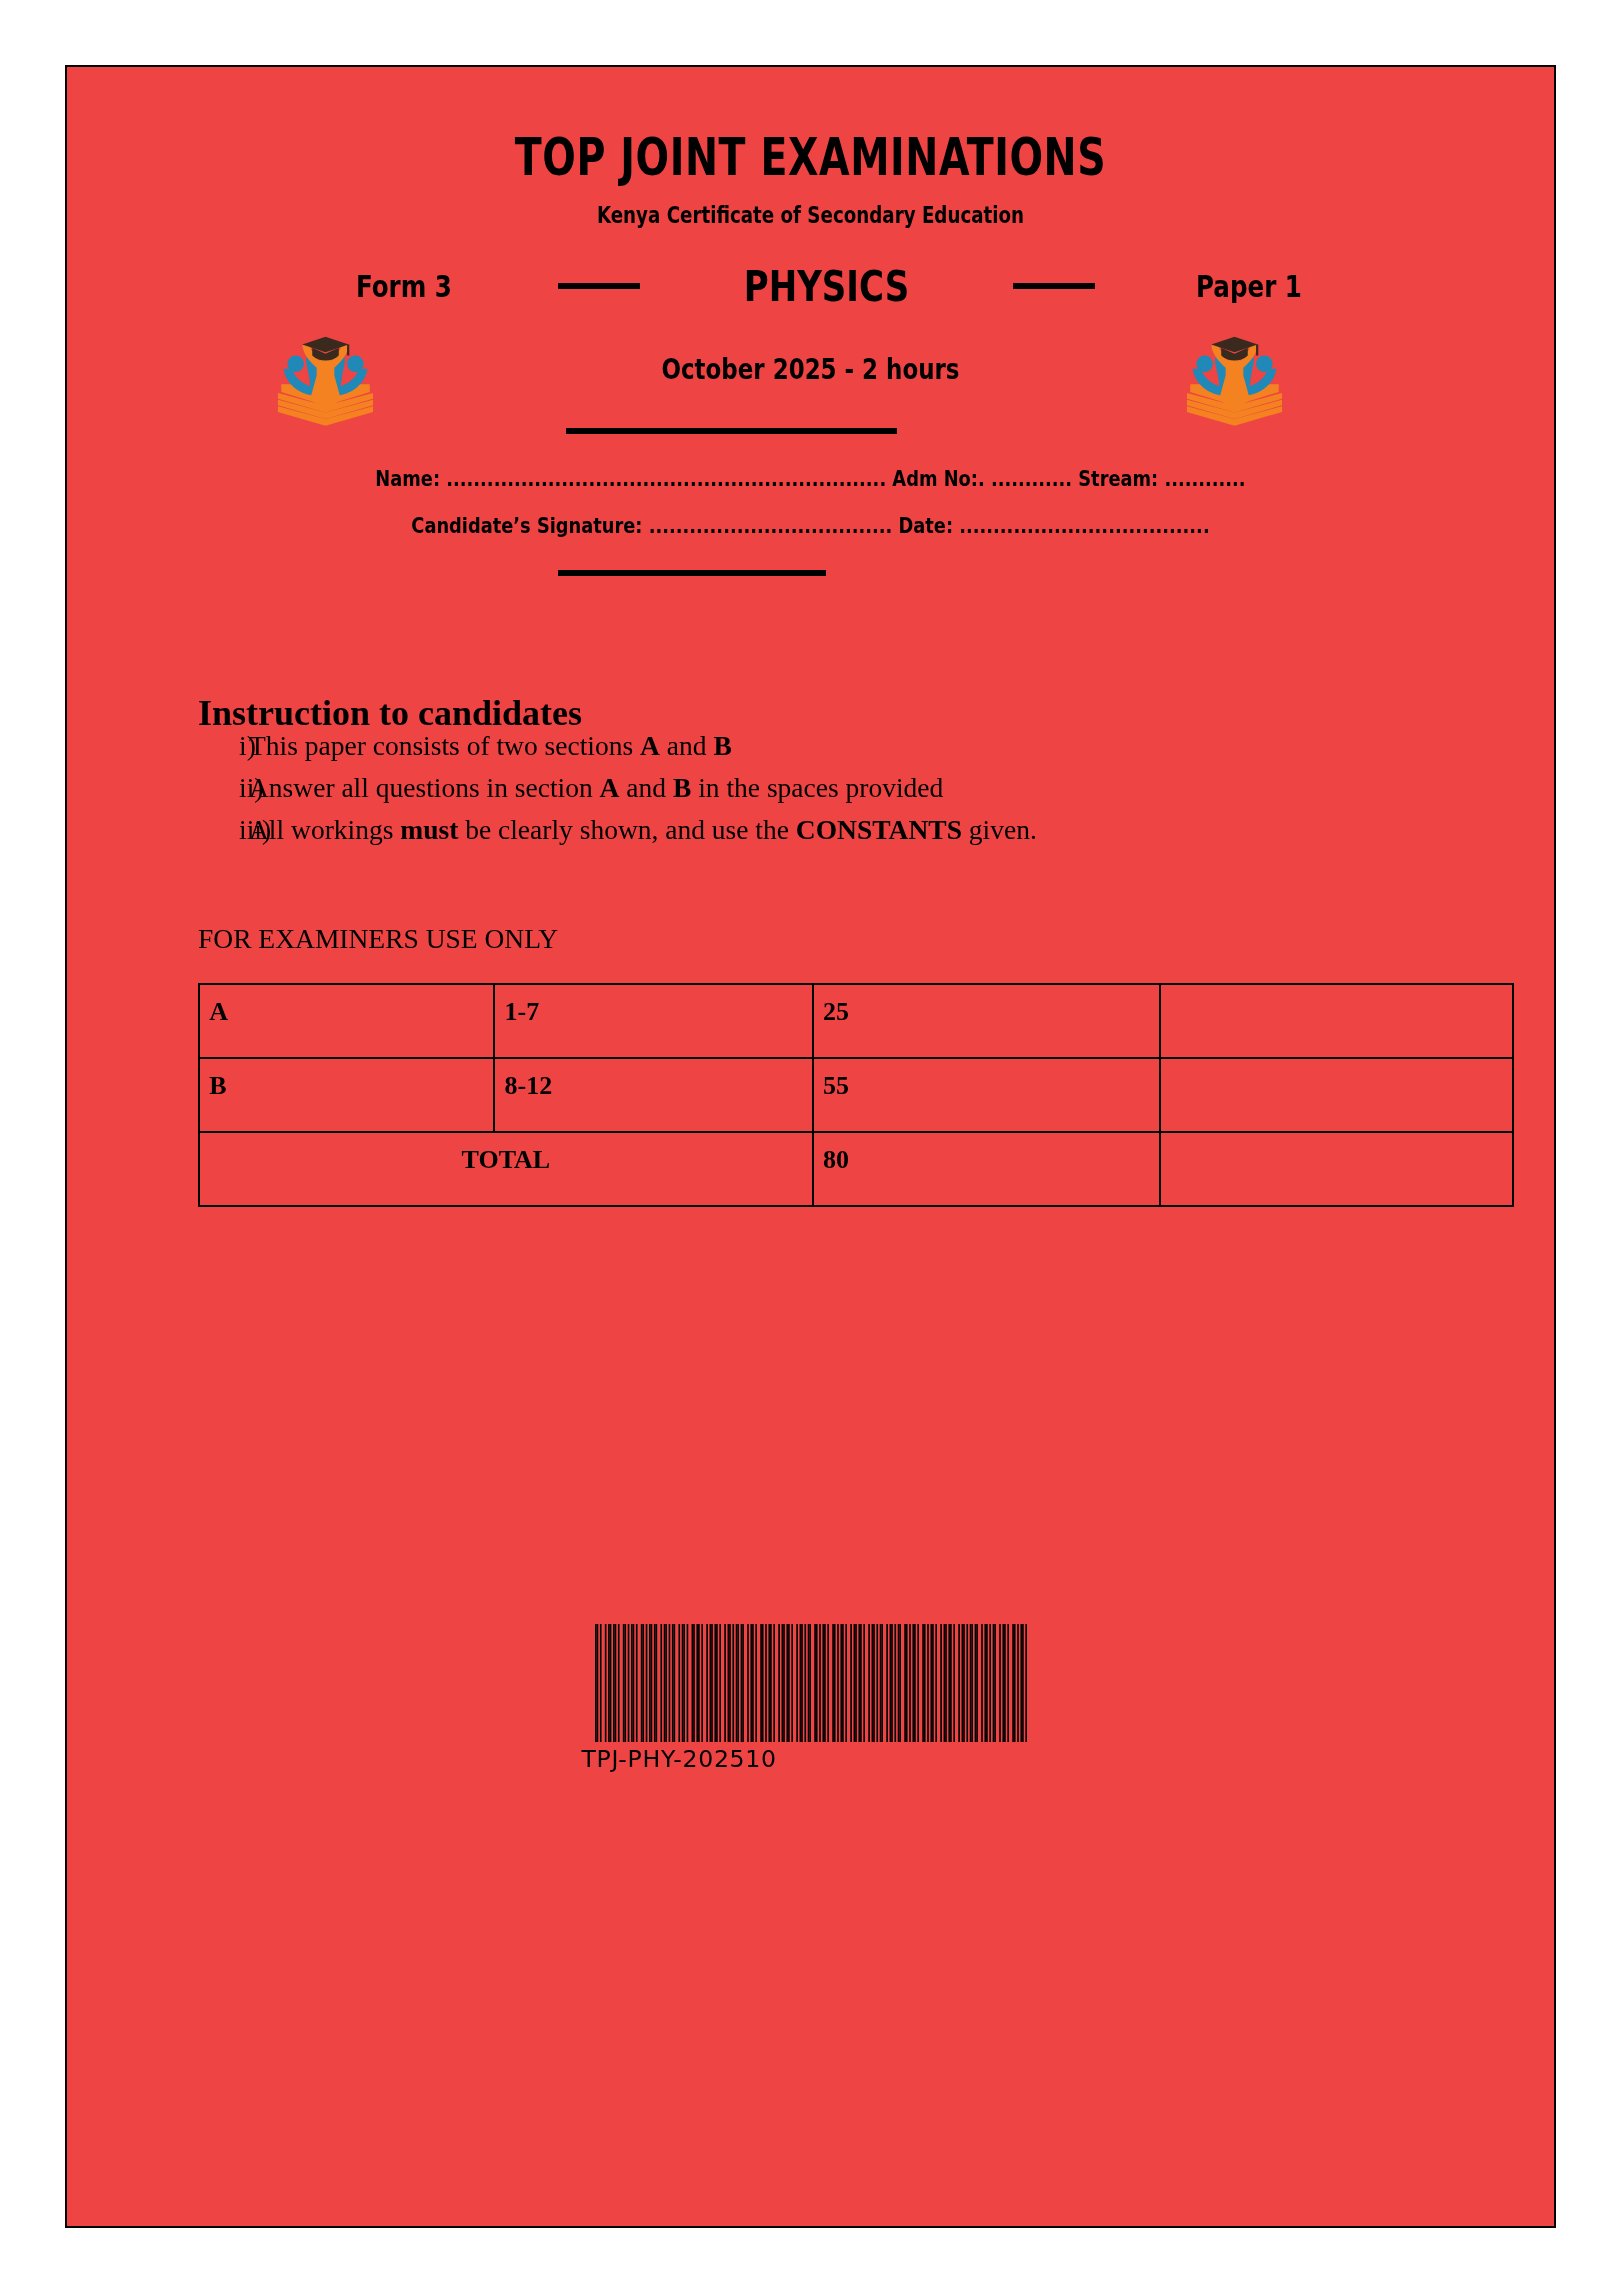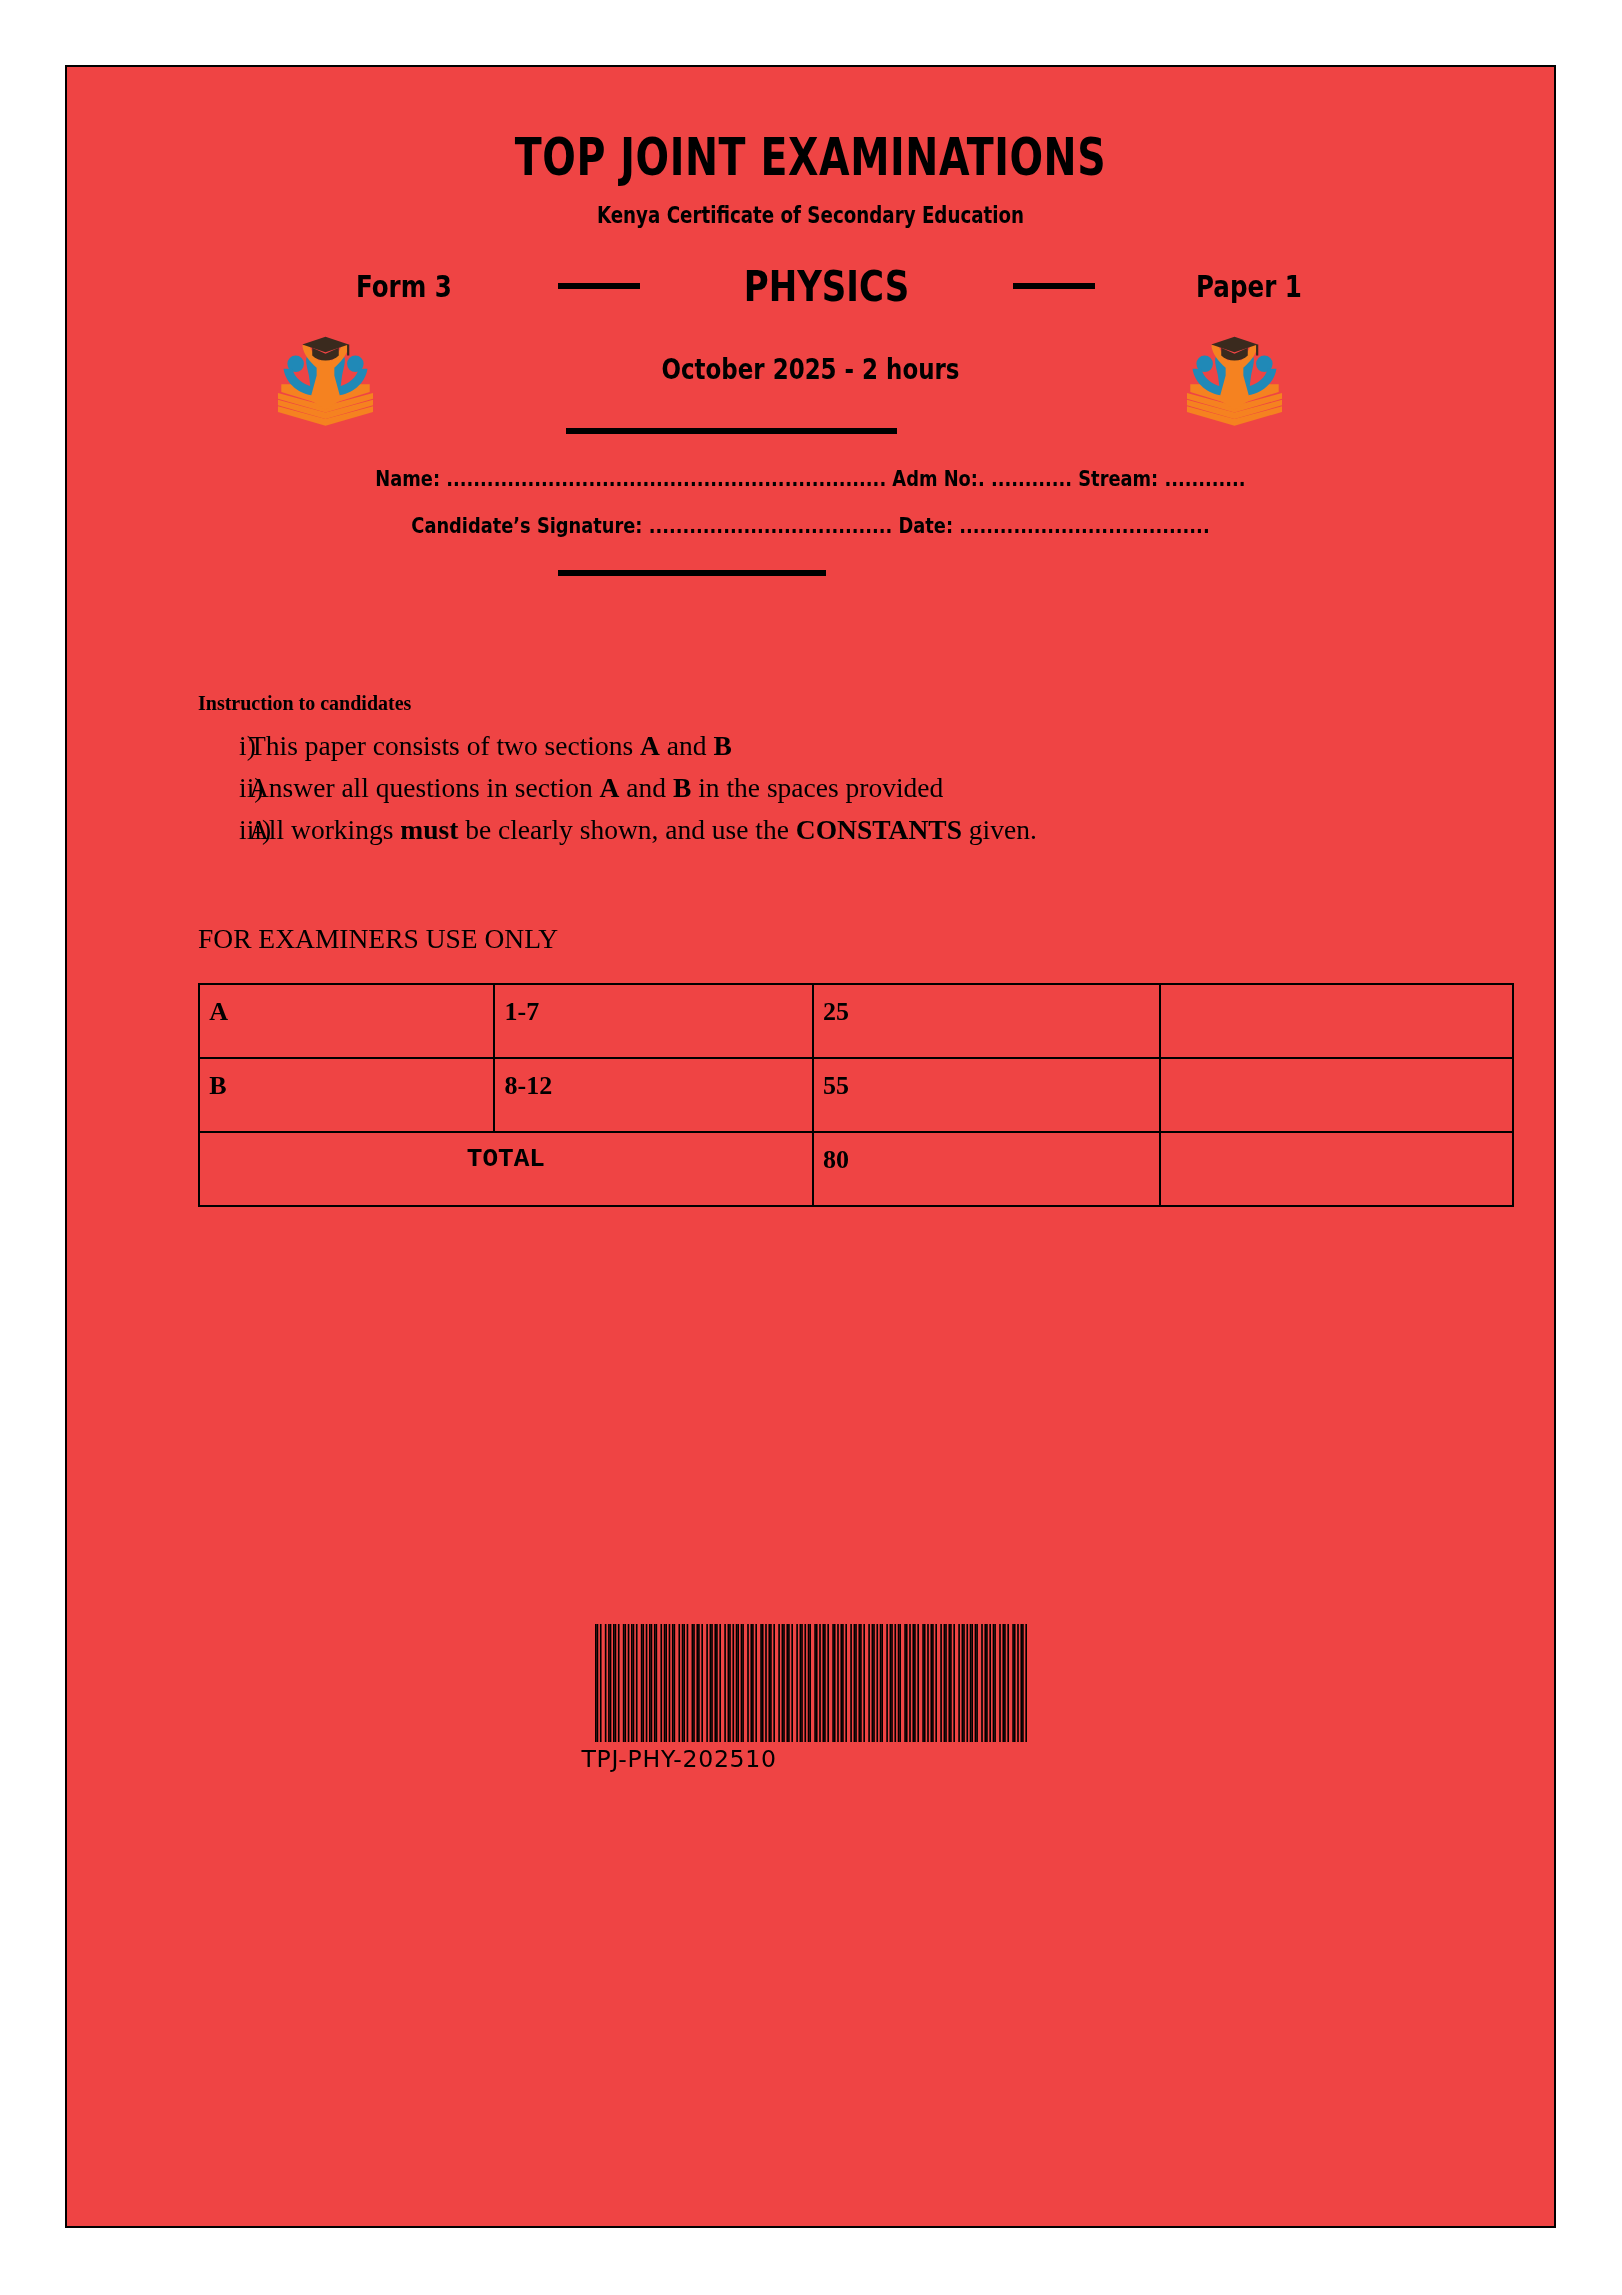--- a/index.html
+++ b/index.html
@@ -154,21 +154,21 @@
     white-space: nowrap;
   }
   .cand-line.l1 { top: 399px; }
   .cand-line.l2 { top: 446px; }
 
   
   .instr-head {
     position: absolute;
     left: 131px;
     top: 625px;
-    font-size: 20px;
+    font-size: 36px;
     font-weight: bold;
     font-family: "Liberation Serif", serif;
   }
   .instr-list {
     position: absolute;
     left: 131px;
     top: 664px;
     width: 1178px;
     font-size: 27.5px;
     font-family: "Liberation Serif", serif;
@@ -213,21 +213,21 @@
     vertical-align: top;
     padding: 7.9px 9.2px 0 9.2px;
     line-height: 1.45;
   }
   table.scoretable td.c1 { width: 275px; }
   table.scoretable td.c2 { width: 298px; }
   table.scoretable td.c3 { width: 327px; }
   table.scoretable td.c4 { width: 332px; }
   tr.head-row td { height: 85px; }
   tr.body-row td { height: 64px; }
-  td.total-cell { text-align: center; font-family: Liberation Mono, monospace; }
+  td.total-cell { text-align: center; }
 
   
   #barcode-block {
     position: absolute;
     left: 50%;
     top: 1557px;
     transform: translateX(-50%);
     width: 458px;
   }
   #barcode-bars {

